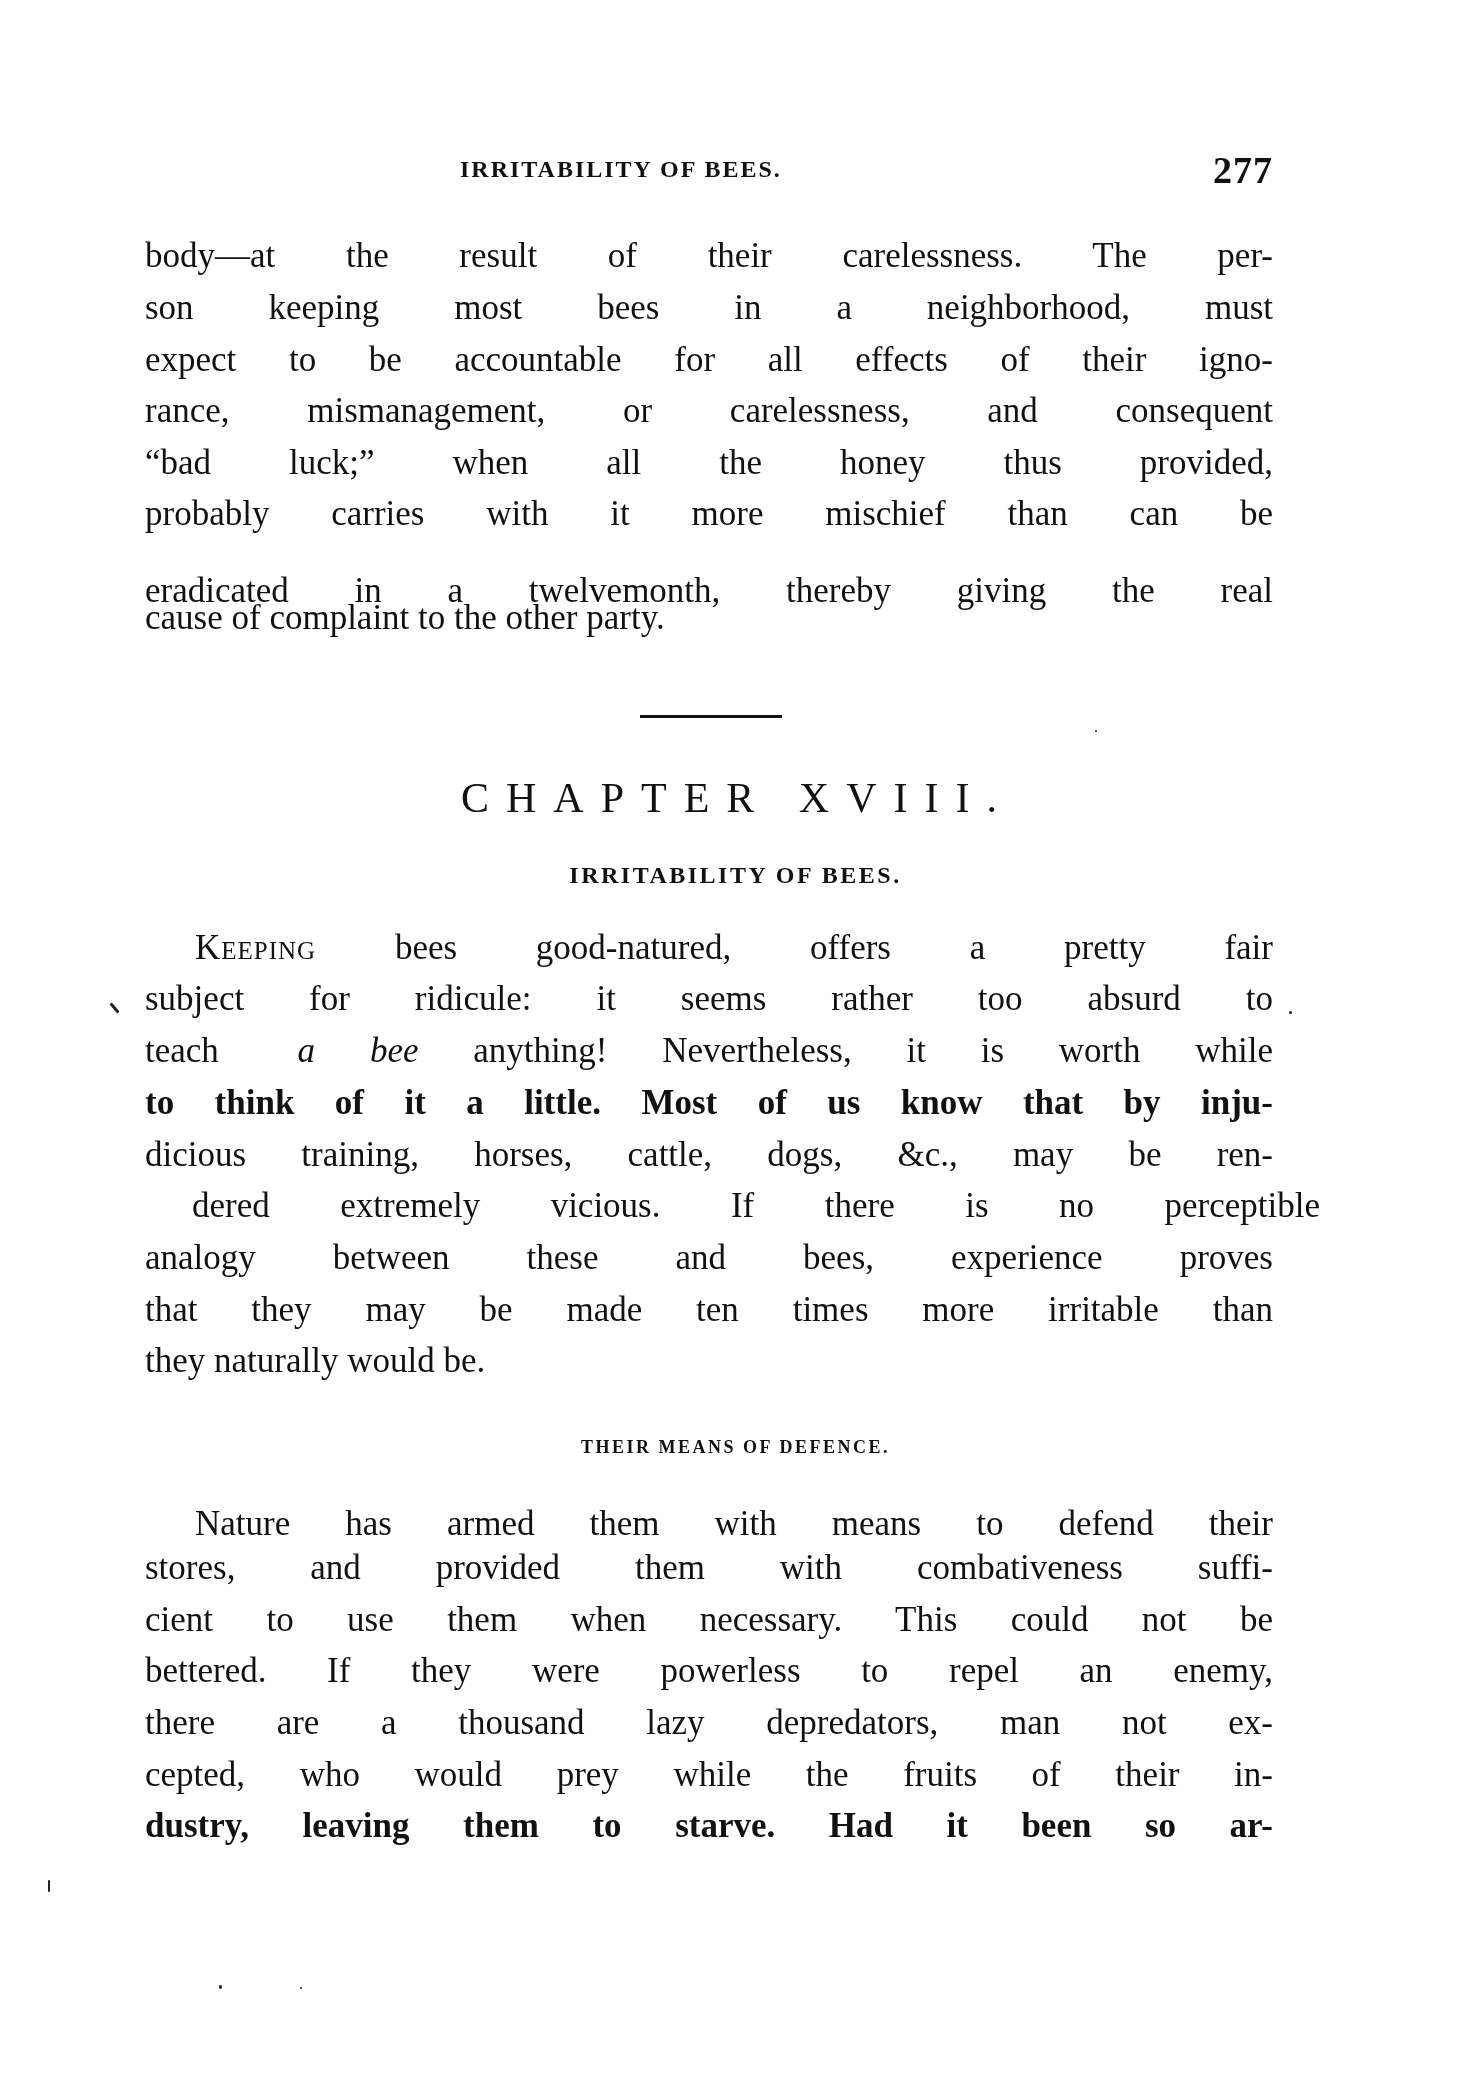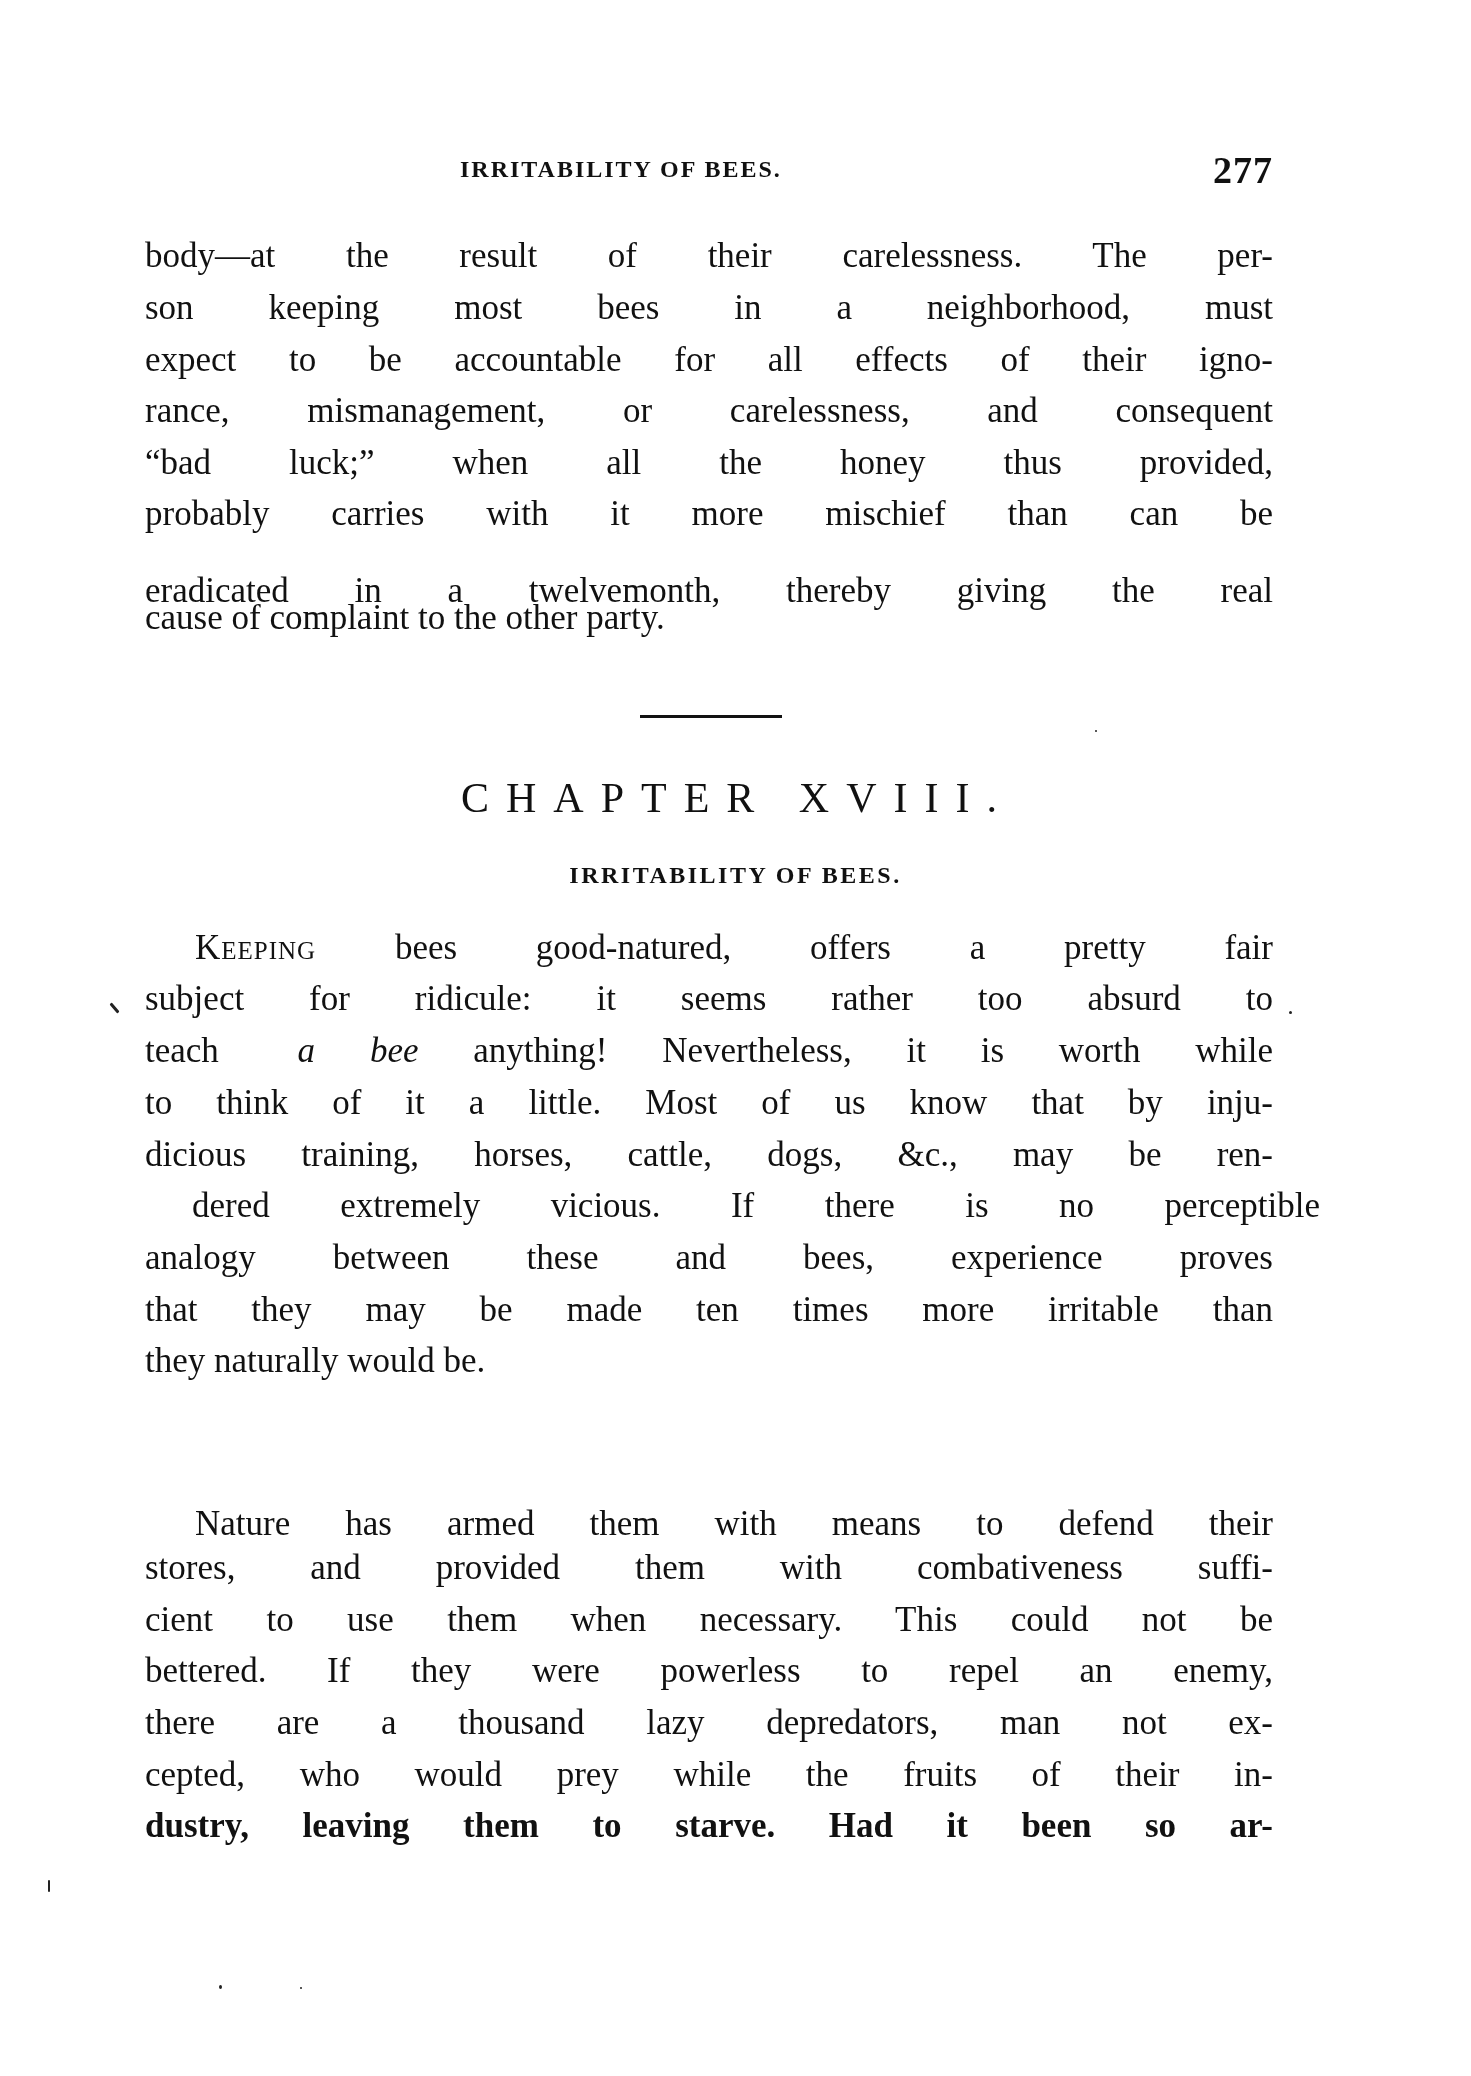--- a/index.html
+++ b/index.html
@@ -140,28 +140,29 @@
 
   <div class="rule"></div>
 
   <div class="chapter-title">CHAPTER XVIII.</div>
   <div class="chapter-subtitle">IRRITABILITY OF BEES.</div>
 
   <div>
     <div class="line indent" style="top: 928px; white-space: nowrap; text-align: left; word-spacing: 0px;"><span class="smallcaps">Keeping</span><span> bees good-natured, offers a pretty fair</span></div>
     <div class="line" style="top: 979px; white-space: nowrap; text-align: left; word-spacing: 0px;">subject for ridicule: it seems rather too absurd to</div>
     <div class="line" style="top: 1031px; white-space: nowrap; text-align: left; word-spacing: 0px;"><span>teach </span><span class="it">a bee</span><span> anything! Nevertheless, it is worth while</span></div>
-    <div class="line" style="top: 1083px; white-space: nowrap; text-align: left; word-spacing: 0px;">to think of it a little. Most of us know that by inju-</div>
+    <div class="line" style="top: 1083px; white-space: nowrap; text-align: left; word-spacing: 0px; font-weight: bold;">to think of it a little. Most of us know that by inju-</div>
     <div class="line" style="top: 1135px; white-space: nowrap; text-align: left; word-spacing: 0px;">dicious training, horses, cattle, dogs, &amp;c., may be ren-</div>
     <div class="line" style="top: 1186px; white-space: nowrap; text-align: left; word-spacing: 0px; margin-left: 47px;">dered extremely vicious. If there is no perceptible</div>
     <div class="line" style="top: 1238px; white-space: nowrap; text-align: left; word-spacing: 0px;">analogy between these and bees, experience proves</div>
     <div class="line" style="top: 1290px; white-space: nowrap; text-align: left; word-spacing: 0px;">that they may be made ten times more irritable than</div>
     <div class="line last" style="top:1341px">they naturally would be.</div>
   </div>
 
+  <div class="section-heading">THEIR MEANS OF DEFENCE.</div>
 
   <div>
     <div class="line indent" style="top: 1496px; white-space: nowrap; text-align: left; word-spacing: 0px; margin-top: 8px;">Nature has armed them with means to defend their</div>
     <div class="line" style="top: 1548px; white-space: nowrap; text-align: left; word-spacing: 0px;">stores, and provided them with combativeness suffi-</div>
     <div class="line" style="top: 1600px; white-space: nowrap; text-align: left; word-spacing: 0px;">cient to use them when necessary. This could not be</div>
     <div class="line" style="top: 1651px; white-space: nowrap; text-align: left; word-spacing: 0px;">bettered. If they were powerless to repel an enemy,</div>
     <div class="line" style="top: 1703px; white-space: nowrap; text-align: left; word-spacing: 0px;">there are a thousand lazy depredators, man not ex-</div>
     <div class="line" style="top: 1755px; white-space: nowrap; text-align: left; word-spacing: 0px;">cepted, who would prey while the fruits of their in-</div>
     <div class="line bold-ink" style="top: 1806px; white-space: nowrap; text-align: left; word-spacing: 0px;">dustry, leaving them to starve. Had it been so ar-</div>
   </div>

